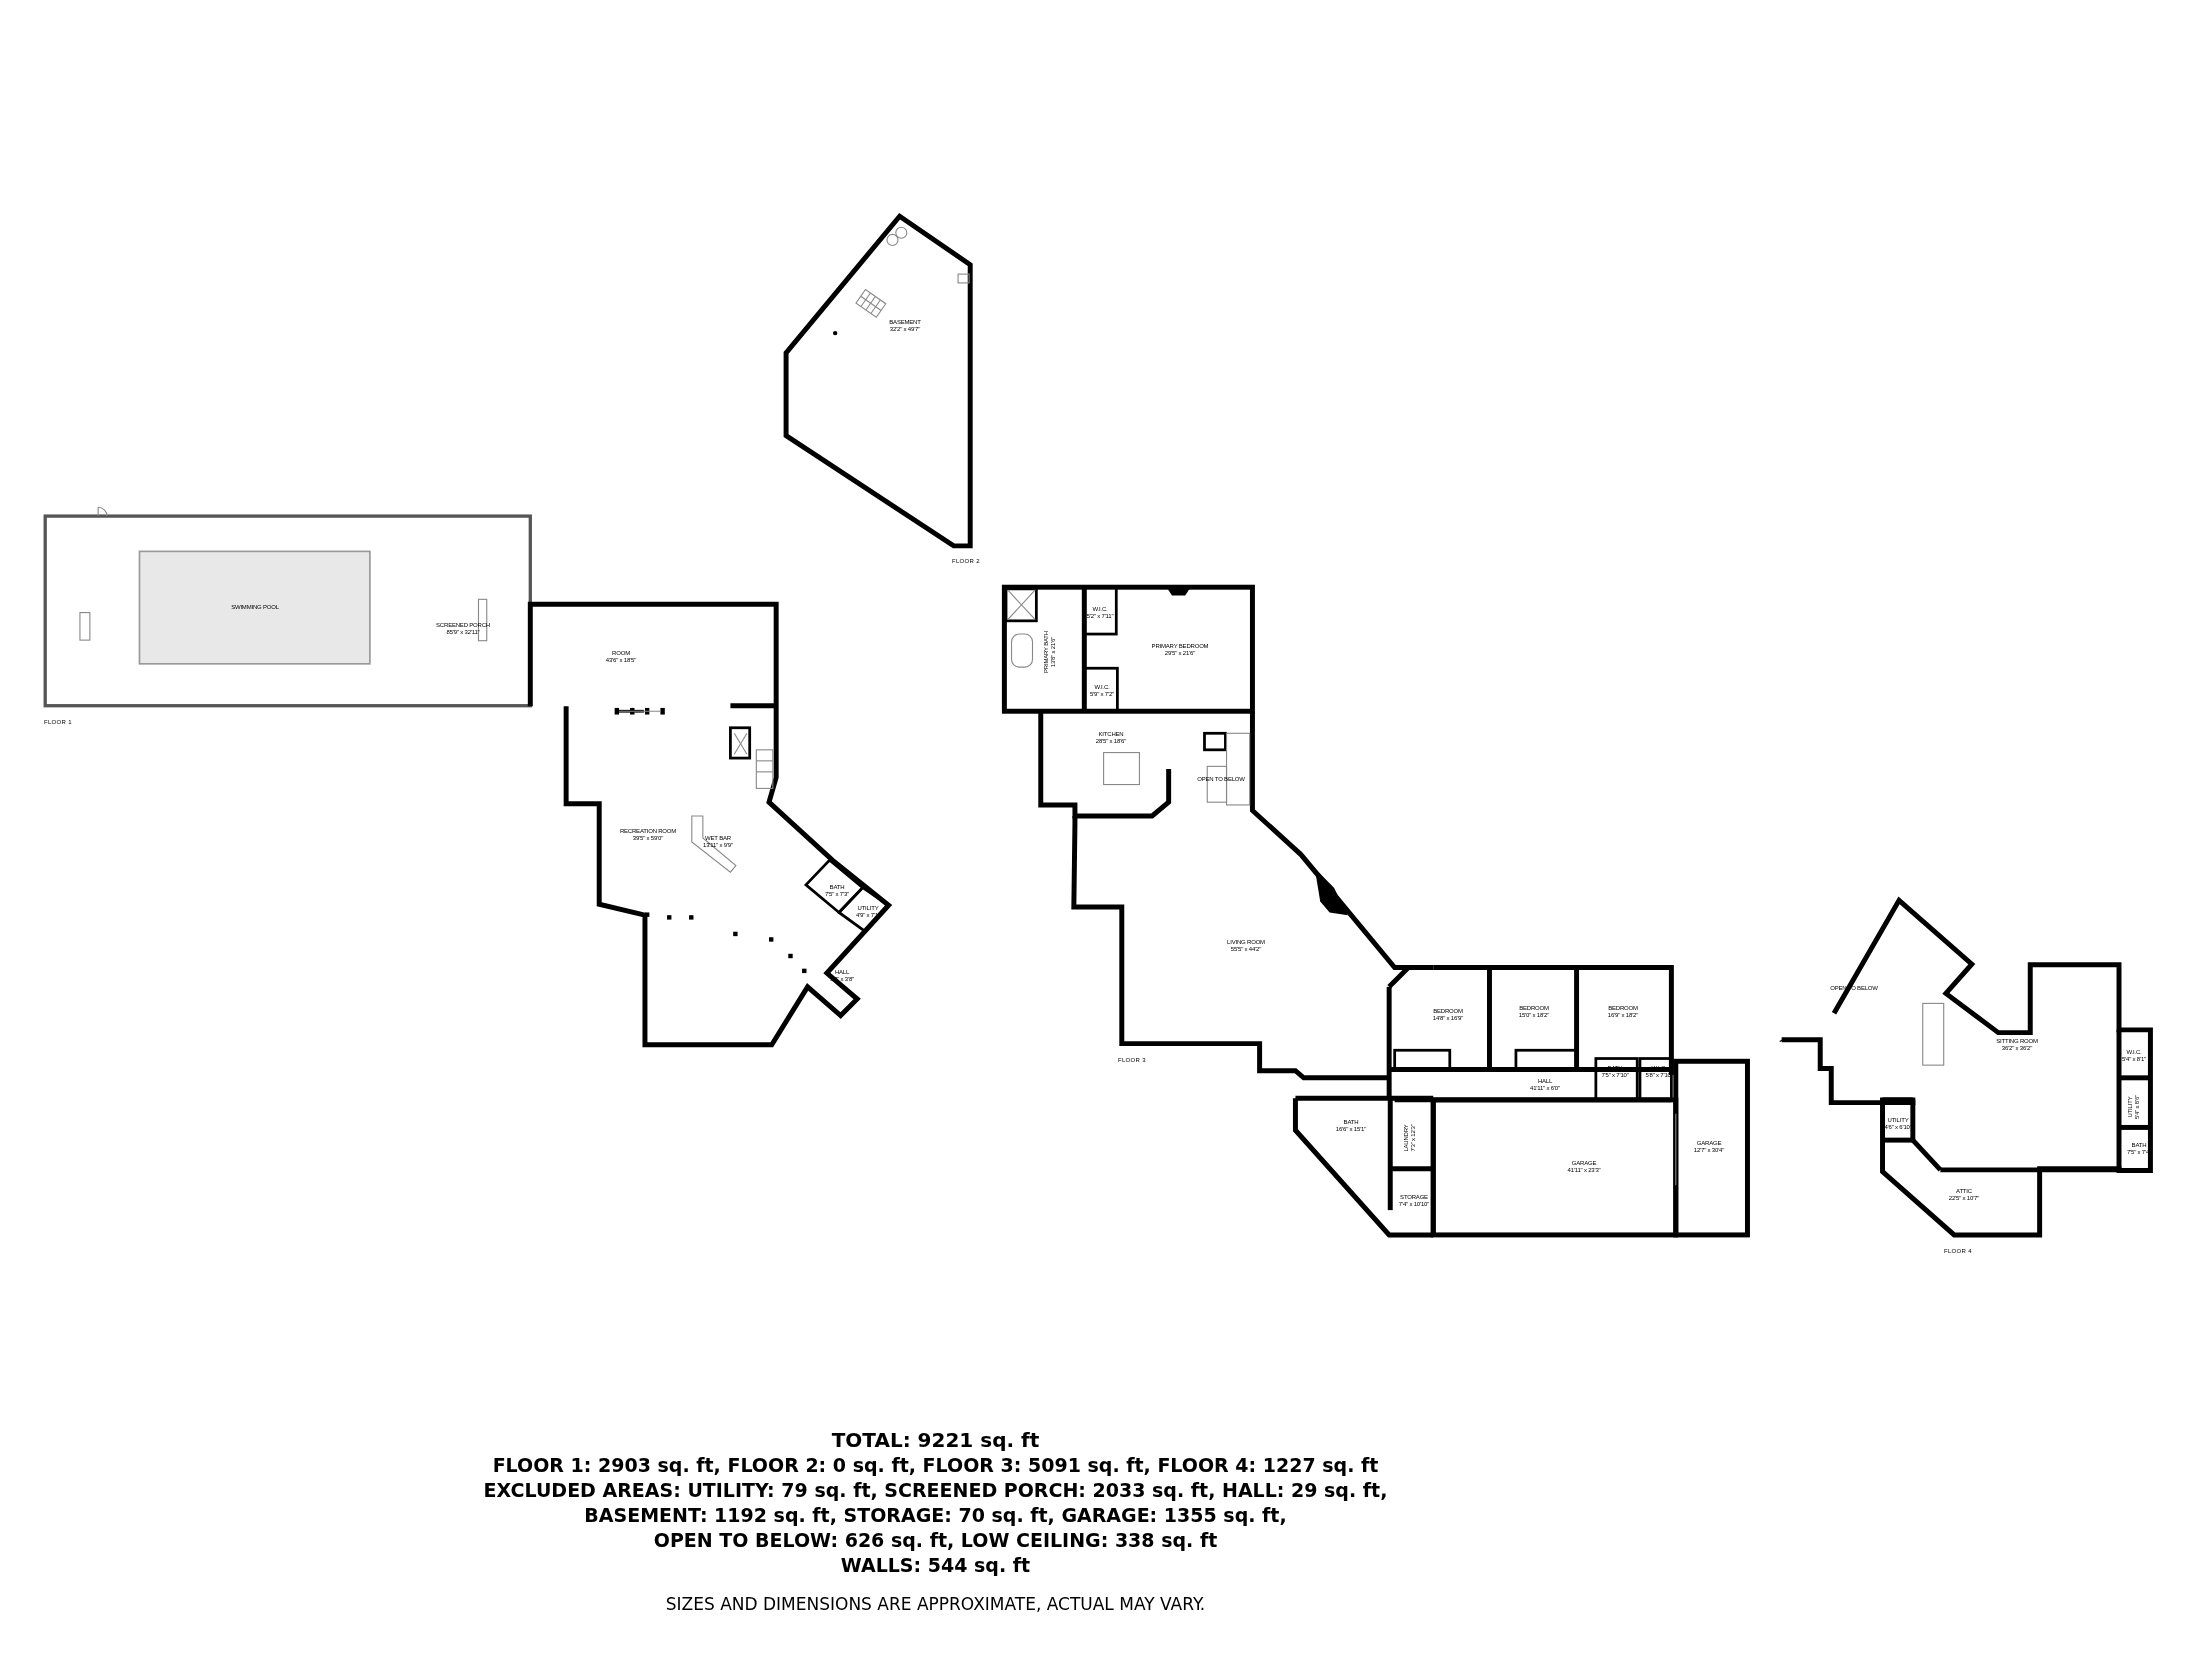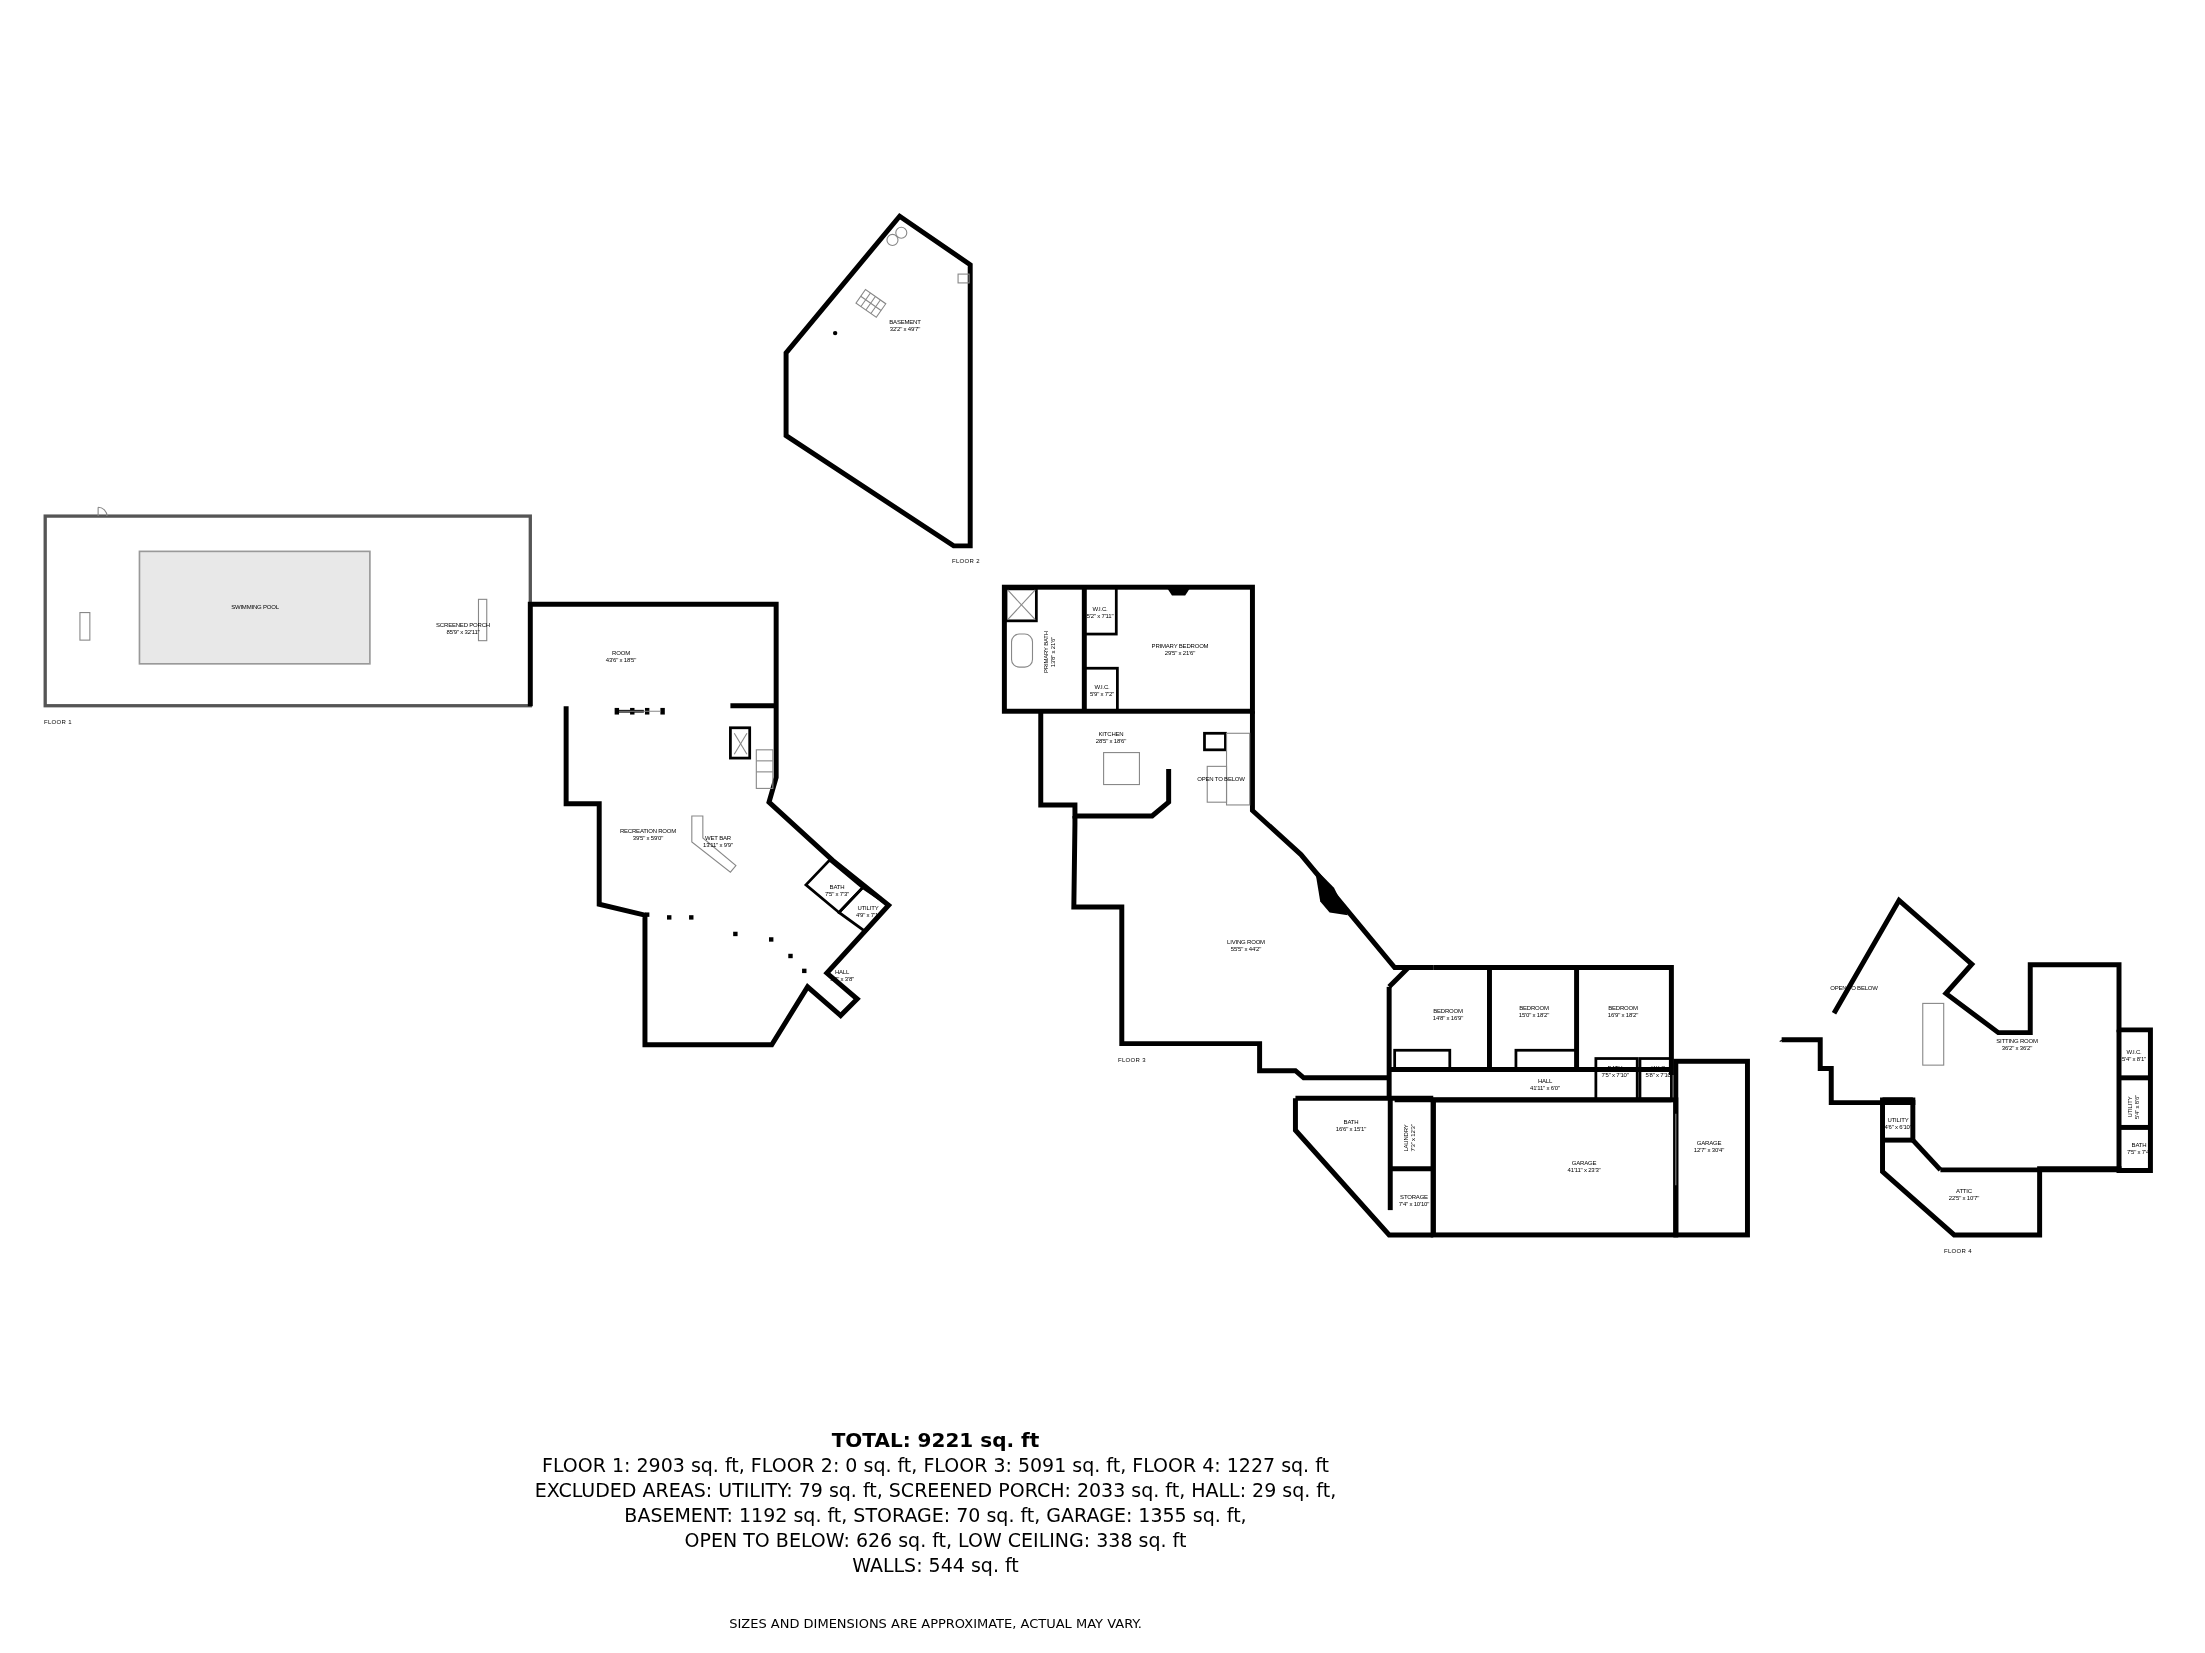--- a/index.html
+++ b/index.html
@@ -9,22 +9,22 @@
   .thin { fill:none; stroke:#000; stroke-width:5; }
   .screen { fill:none; stroke:#555; stroke-width:6; }
   .fix { fill:none; stroke:#888; stroke-width:2; }
   .pool { fill:#e8e8e8; stroke:#999; stroke-width:3; }
   .win { fill:#fff; stroke:#888; stroke-width:2; }
   .room-label { position:absolute; transform:translate(-50%,-50%); text-align:center; font-size:6px; line-height:7.2px; white-space:nowrap; letter-spacing:-0.2px; }
   .room-label.v { transform:translate(-50%,-50%) rotate(-90deg); }
   .floor-label { position:absolute; font-size:6px; letter-spacing:0.3px; }
   .summary { position:absolute; left:0; width:1871px; top:1428px; text-align:center; font-family:"DejaVu Sans", sans-serif; }
   .summary .total { font-size:20px; font-weight:bold; line-height:25px; }
-  .summary .line { font-size:19px; line-height:25px; }
-  .summary .disclaimer { font-size:13px; margin-top:38px; }
+  .summary .line { font-size:19px; line-height:25px;font-weight:bold; }
+  .summary .disclaimer { font-size:17px; margin-top:16px; }
 </style>
 </head>
 <body>
 
 <svg class="plan" viewBox="0 0 4000 3000" xmlns="http://www.w3.org/2000/svg">
 
   <g>
     <rect class="screen" x="82" y="936" width="880" height="344"></rect>
     <rect class="pool" x="253" y="1000" width="418" height="204"></rect>
     <rect class="fix" x="145" y="1111" width="18" height="50"></rect>

